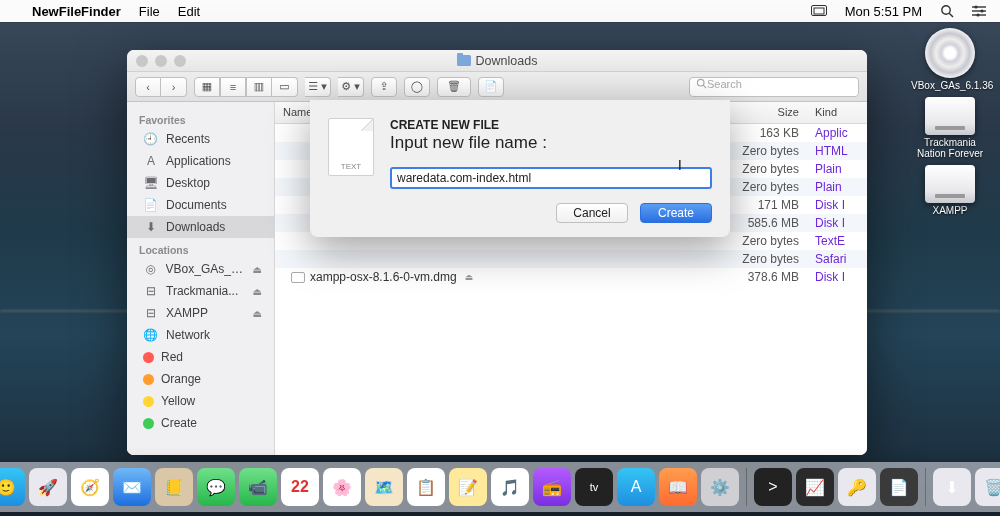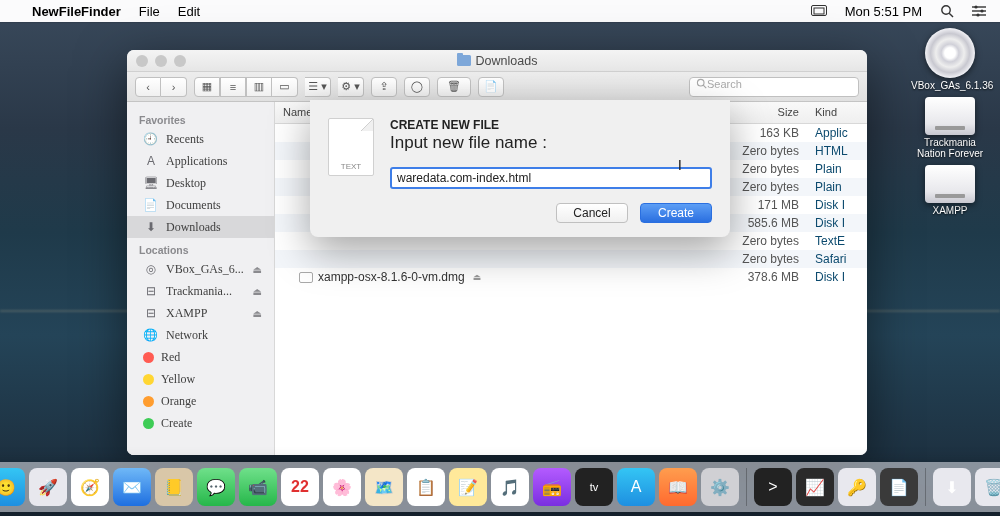--- a/index.html
+++ b/index.html
@@ -34,32 +34,32 @@
 .tbtn-grp .tbtn:last-child { border-radius:0 4px 4px 0; border-left:none;}
 .tbtn.single { border-radius:4px;}
 .search-field { margin-left:auto; width:170px; height:20px; background:#fff; border:1px solid #c0c0c0; border-radius:4px; display:flex; align-items:flex-start; padding:0 6px; color:#aaa; font-size:11px;}
 .content { flex:1; display:flex; overflow:hidden; background:#fff;}
 .sidebar { width:148px; background:#f0f0f2; border-right:1px solid #d8d8d8; overflow-y:auto; padding:6px 0; font-size:12px;}
 .sb-head { color:#8a8a8e; font-size:10.5px; font-weight:600; padding:6px 12px 2px; }
 .sb-row { display:flex; align-items:center; gap:7px; padding:2px 12px 2px 16px; height:22px; color:#404040; border-radius:0;}
 .sb-row.sel { background:#d8d8da;}
 .sb-ic { width:16px; height:14px; display:flex; align-items:center; justify-content:center; color:#6a6a70; font-size:12px;}
 .tag-dot { width:11px; height:11px; border-radius:50%; }
-.sb-label { white-space:nowrap; overflow:hidden; text-overflow:ellipsis;font-family:Liberation Serif, serif; }
+.sb-label { white-space:nowrap; overflow:hidden; text-overflow:ellipsis; }
 .main { flex:1; display:flex; flex-direction:column; }
 .mhead { height:22px; background:linear-gradient(180deg,#f9f9f9,#efefef); border-bottom:1px solid #d8d8d8; display:flex; font-size:11px; color:#444;}
 .col-name { flex:1; padding:4px 8px;}
 .col-size { width:90px; padding:4px 8px; text-align:right;}
 .col-kind { width:60px; padding:4px 8px;}
 .rows { flex:1; overflow:hidden;}
 .row { height:18px; display:flex; align-items:center; font-size:12px; color:#333;}
 .row:nth-child(even){ background:#f3f6fa;}
-.row .rn { flex:1; padding:0 24px; display:flex; align-items:center; gap:5px; overflow:hidden;}
+.row .rn { flex:1; padding:0 16px; display:flex; align-items:center; gap:5px; overflow:hidden;}
 .row .rs { width:90px; padding:0 8px; text-align:right; color:#555;}
-.row .rk { width:60px; padding:0 8px; white-space:nowrap; overflow:hidden; color:#0c4a6e;}
+.row .rk { width:60px; padding:0 8px; white-space:nowrap; overflow:hidden; color:#6d28d9;}
 .dmg-ic { display:inline-block; width:14px; height:11px; background:#fff; border:1px solid #aaa; border-radius:2px;}
 
 .sheet { position:absolute; top:100px; left:310px; width:420px; background:#f0f0f0; border-radius:0 0 8px 8px; box-shadow:0 15px 40px rgba(0,0,0,0.35); padding:18px 18px 14px 18px;}
 .sheet-body { display:flex; gap:16px; }
 .file-ic { width:46px; height:58px; background:#fff; border:1px solid #d0d0d0; border-radius:2px; position:relative; display:flex; align-items:flex-end; justify-content:center; font-size:8px; color:#888; padding-bottom:4px;}
 .file-ic::before { content:''; position:absolute; top:0; right:0; width:12px; height:12px; background:linear-gradient(135deg,transparent 48%,#d0d0d0 50%,#f0f0f0 52%);}
 .sheet-texts { flex:1;}
 .sheet-title { font-size:12px; font-weight:700; color:#222; }
 .sheet-sub { font-size:17px; color:#222; margin-top:1px;}
 .sheet-input { margin-top:14px; width:100%; height:22px; border:2px solid #3e7ee8; border-radius:3px; background:#fff; font-size:12px; padding:0 5px; outline:none; color:#222;}
@@ -208,26 +208,26 @@
         </div>
         <div class="sb-row">
           <span class="sb-ic">🌐</span>
           <span class="sb-label">Network</span>
         </div>
         <div class="sb-row">
           <span class="tag-dot" style="background: rgb(255, 91, 82);"></span>
           <span class="sb-label">Red</span>
         </div>
         <div class="sb-row">
+          <span class="tag-dot" style="background: rgb(255, 157, 47);"></span>
+          <span class="sb-label">Orange</span>
+        </div>
+        <div class="sb-row">
           <span class="tag-dot" style="background: rgb(255, 214, 51);"></span>
           <span class="sb-label">Yellow</span>
-        </div>
-        <div class="sb-row">
-          <span class="tag-dot" style="background: rgb(255, 157, 47);"></span>
-          <span class="sb-label">Orange</span>
         </div>
         <div class="sb-row">
           <span class="tag-dot" style="background: rgb(62, 204, 86);"></span>
           <span class="sb-label">Create</span>
         </div>
         <div class="sb-row"></div>
       </div>
     <div class="main">
       <div class="mhead">
         <div class="col-name">Name</div>

